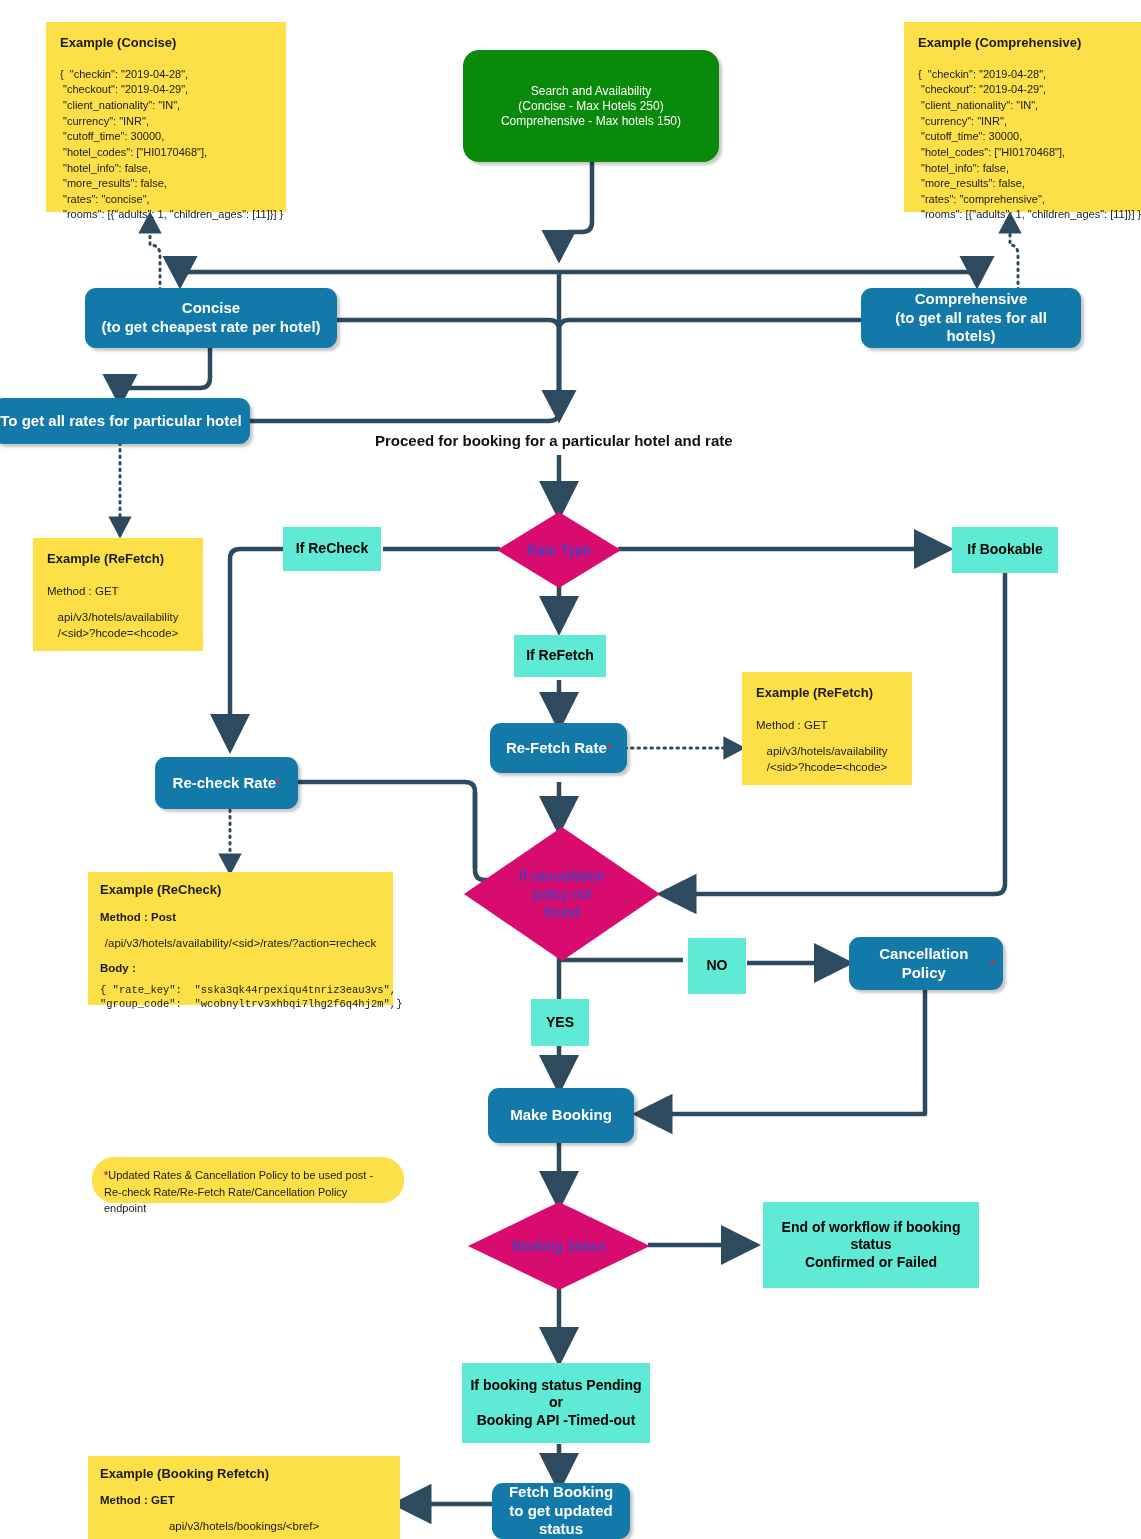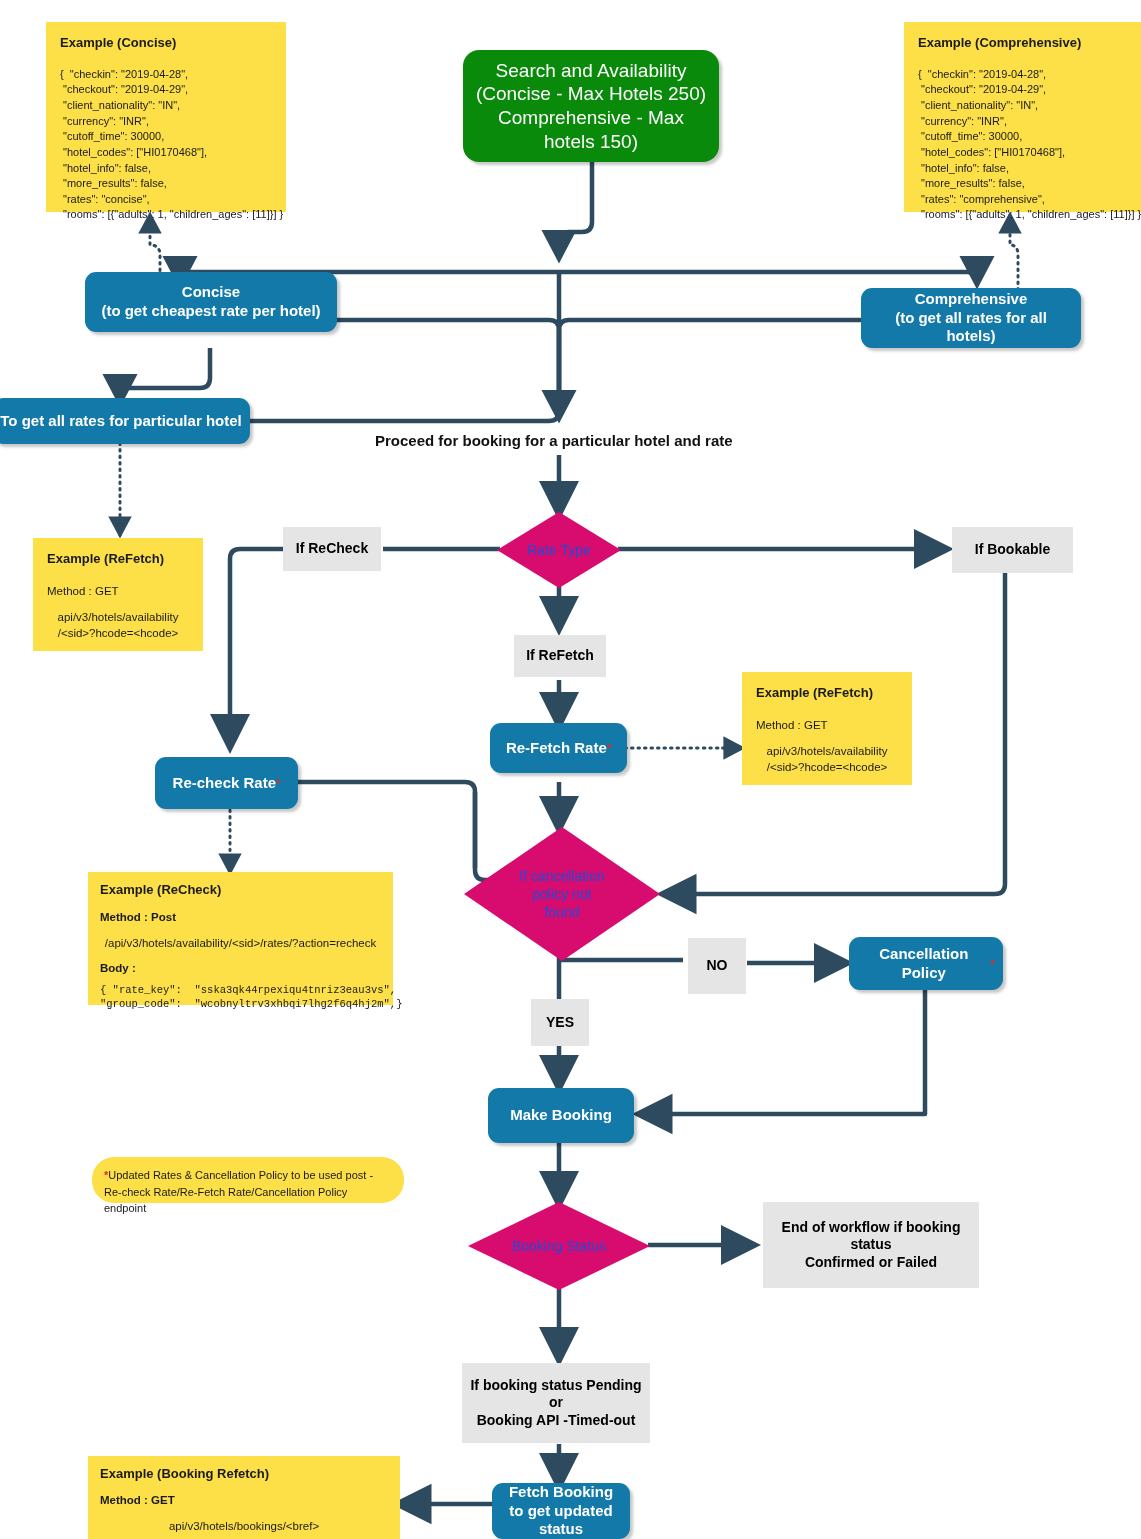--- a/index.html
+++ b/index.html
@@ -46,28 +46,28 @@
     font-size: 15px;
     padding: 4px 8px;
   }
 
   
   .start {
     background: #0a8a0a;
     color: #ffffff;
     border-radius: 16px;
     box-shadow: 3px 3px 3px rgba(0,0,0,0.22);
-    font-size: 19px;
+    font-size: 12px;
     padding: 6px 10px;
     font-weight: normal;
   }
 
   
   .lime {
-    background: #e5e5e5;
+    background: #5eead4;
     color: #000000;
     font-weight: bold;
     font-size: 14px;
     padding: 14px 5px;
   }
 
   
   .note {
     position: absolute;
     box-sizing: border-box;
@@ -289,21 +289,21 @@
     <span class="sub" style="margin-top:0; font-size:11.5px;">Method : GET</span>
     <span class="plain">api/v3/hotels/bookings/&lt;bref&gt;</span>
   </div>
 
   <div class="node start" style="left:463px; top:50px; width:256px; height:112px; flex-direction:column;">
     <span>Search and Availability</span>
     <span>(Concise - Max Hotels 250)</span>
     <span>Comprehensive - Max hotels 150)</span>
   </div>
 
-  <div class="node proc" style="left:85px; top:272px; width:252px; height:60px; flex-direction:column;">
+  <div class="node proc" style="left:85px; top:288px; width:252px; height:60px; flex-direction:column;">
     <span>Concise</span>
     <span>(to get cheapest rate per hotel)</span>
   </div>
 
   <div class="node proc" style="left:861px; top:288px; width:220px; height:60px; flex-direction:column;">
     <span>Comprehensive</span>
     <span>(to get all rates for all hotels)</span>
   </div>
 
   <div class="node proc" style="left:-8px; top:398px; width:258px; height:46px;">
@@ -318,21 +318,21 @@
     <div class="dshape"></div>
     <div class="dtxt">
       <span>Rate Type</span>
     </div>
   </div>
 
   <div class="node lime" style="left:283px; top:527px; width:98px; height:44px;">
     <span>If ReCheck</span>
   </div>
 
-  <div class="node lime" style="left:952px; top:527px; width:121px; height:46px;">
+  <div class="node lime" style="left:952px; top:527px; width:106px; height:46px;">
     <span>If Bookable</span>
   </div>
 
   <div class="node lime" style="left:514px; top:635px; width:92px; height:42px;">
     <span>If ReFetch</span>
   </div>
 
   <div class="node proc" style="left:490px; top:723px; width:137px; height:50px;">
     <span>Re-Fetch Rate</span>
       <span class="sup">*</span>

